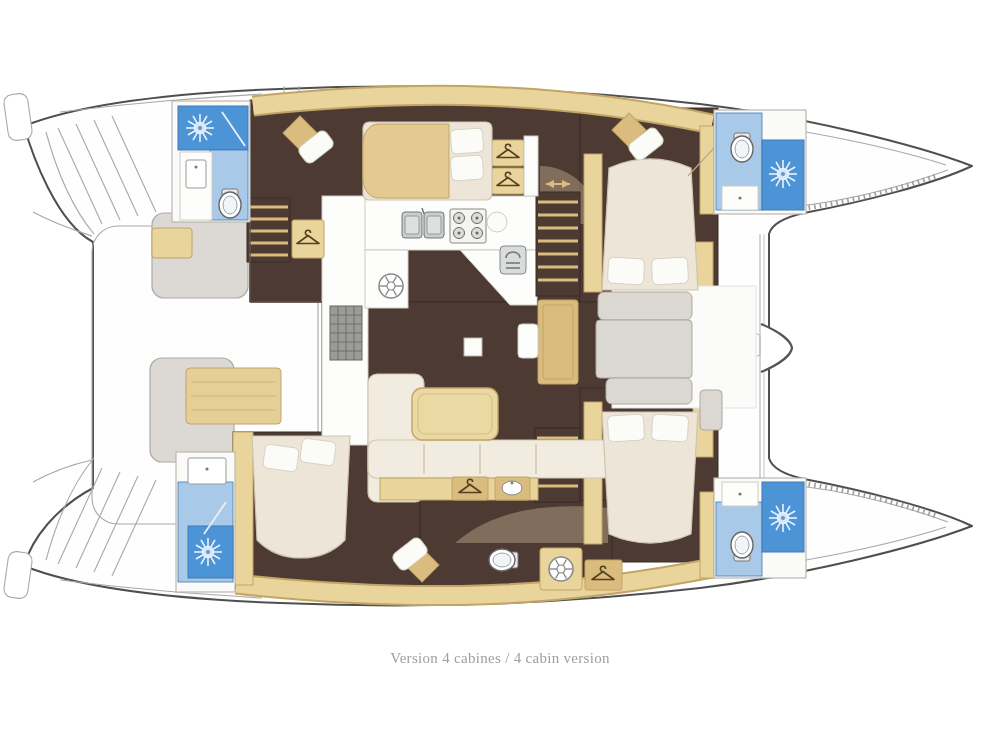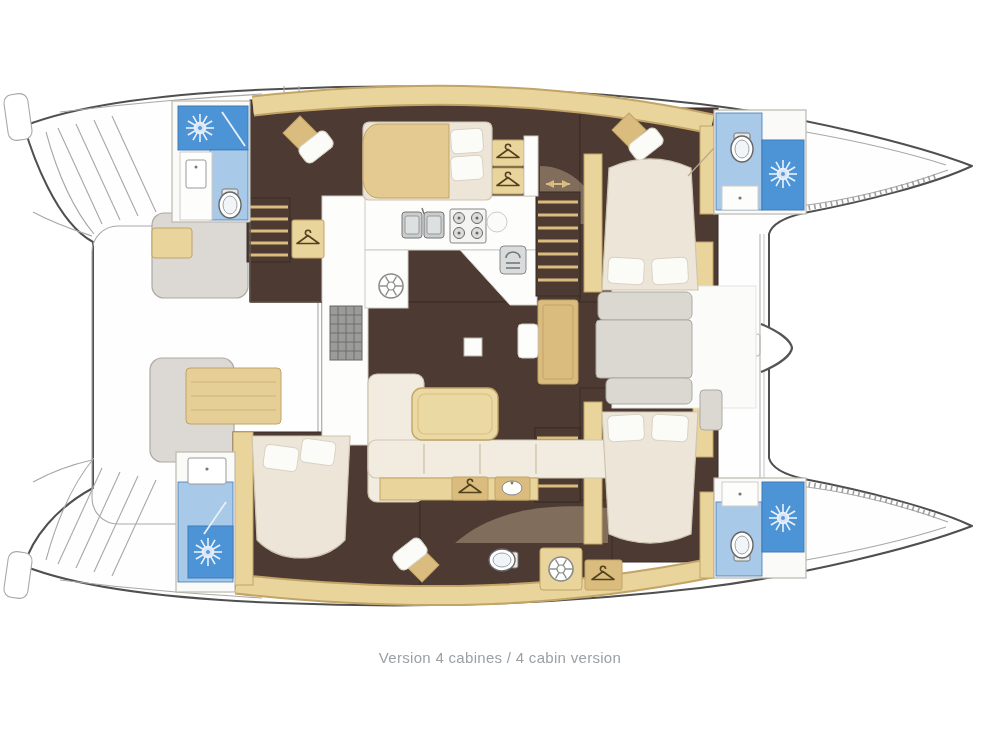--- a/index.html
+++ b/index.html
@@ -1,16 +1,16 @@
 <!DOCTYPE html>
 <html style="--outline: #4F4F4F; --line-light: #A8A8A8; --floor-brown: #4D3A32; --floor-edge: #382C26; --wood-tan: #E9D49C; --wood-tan-deep: #D9BC7E; --wood-tan-edge: #C2A466; --table-tan: #EBD9A4; --blanket-tan: #E4CA90; --cream: #F1ECDF; --cream-edge: #CEC5B0; --bed-cream: #EDE6D8; --pillow: #FBFBF8; --pillow-edge: #D8D2C4; --bench-gray: #DCD9D4; --bench-edge: #ACA9A4; --panel-gray: #DBD8D1; --mat-tan: #E6CF97; --bath-white: #FAFAF8; --counter-white: #FDFDFC; --light-blue: #A9C9E8; --dark-blue: #4D94D6; --blue-edge: #3E7BB8; --steel: #C9CDCD; --steel-edge: #777777; --caption-gray: #9BA0A5;"><head>
 <meta charset="utf-8">
 <style>
   html,body{margin:0;padding:0;background:#fff;}
-  .page{width:1000px;height:750px;position:relative;background:#fff;font-family:Liberation Sans, sans-serif;}
+  .page{width:1000px;height:750px;position:relative;background:#fff;font-family:Liberation Serif, serif;}
   svg{display:block;}
   .hull{fill:#FEFEFE;stroke:var(--outline);stroke-width:2;stroke-linejoin:round;}
   .ol{fill:none;stroke:var(--line-light);stroke-width:1.1;}
   .olf{fill:#FFFFFF;stroke:var(--line-light);stroke-width:1.1;}
   .floor{fill:var(--floor-brown);stroke:var(--floor-edge);stroke-width:1;}
   .tan{fill:var(--wood-tan);stroke:var(--wood-tan-edge);stroke-width:1;}
   .tan2{fill:var(--wood-tan-deep);stroke:var(--wood-tan-edge);stroke-width:1;}
   .tbl{fill:var(--table-tan);stroke:var(--wood-tan-edge);stroke-width:1.4;}
   .blk{fill:var(--blanket-tan);stroke:var(--wood-tan-edge);stroke-width:1;}
   .cream{fill:var(--cream);stroke:var(--cream-edge);stroke-width:1.2;}

